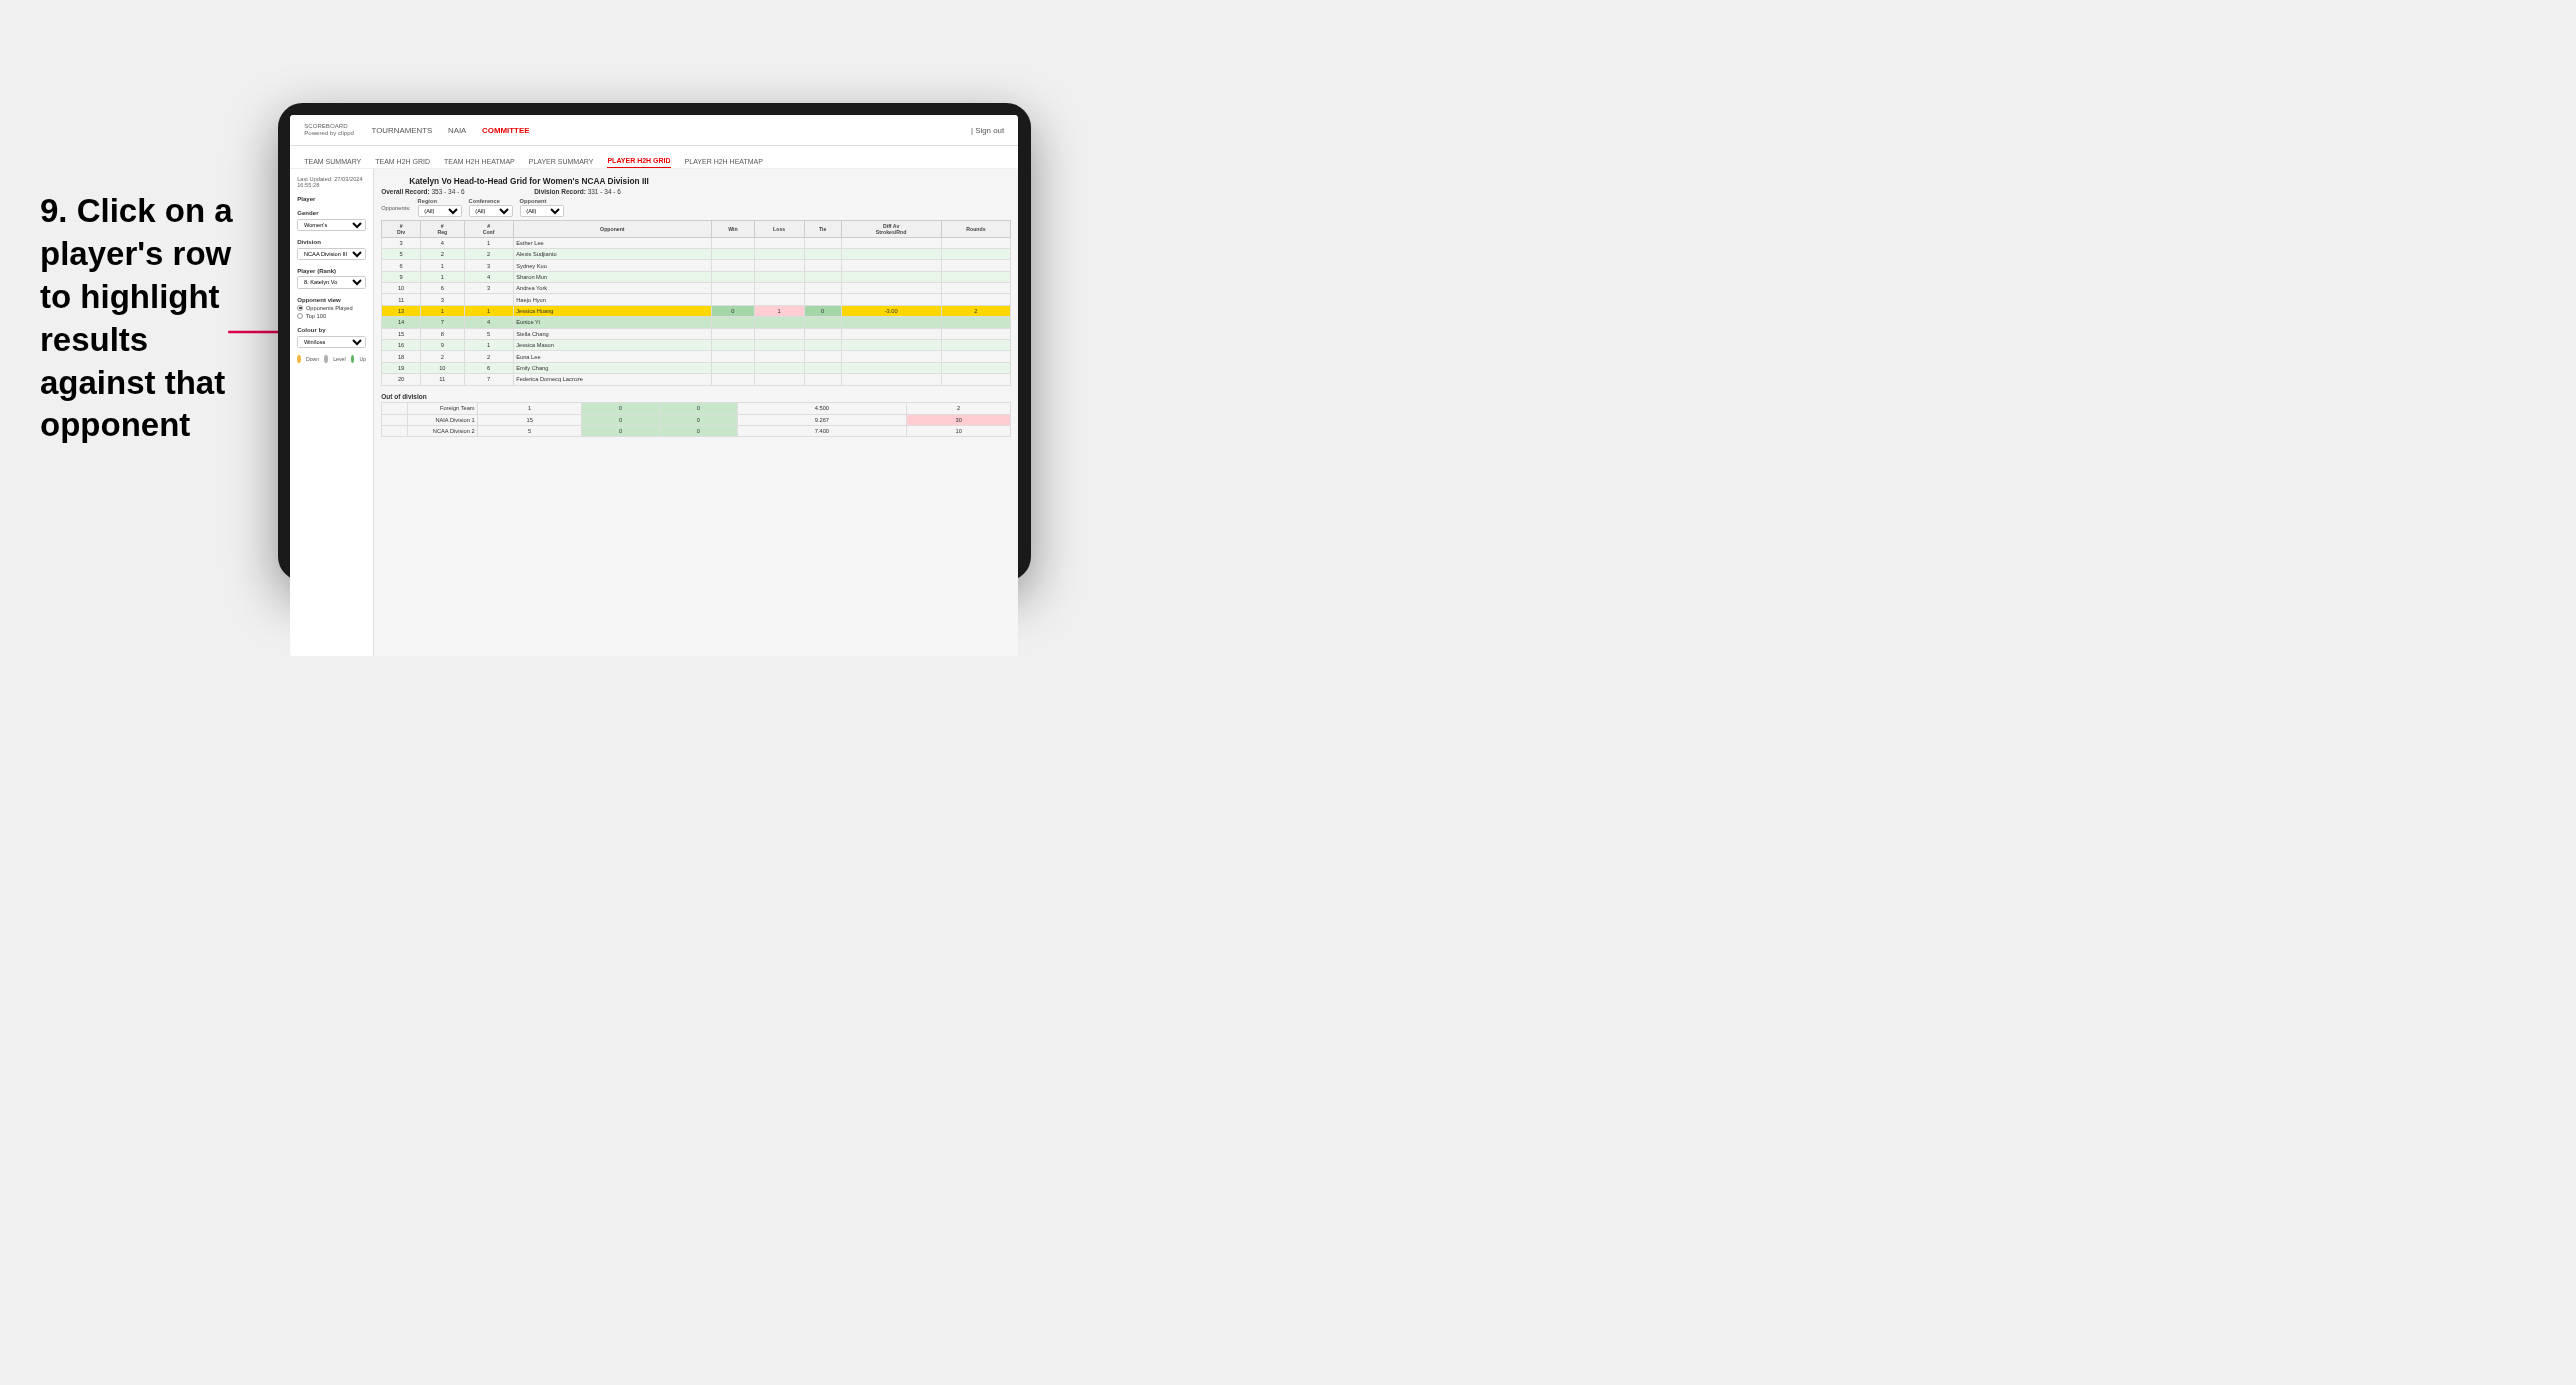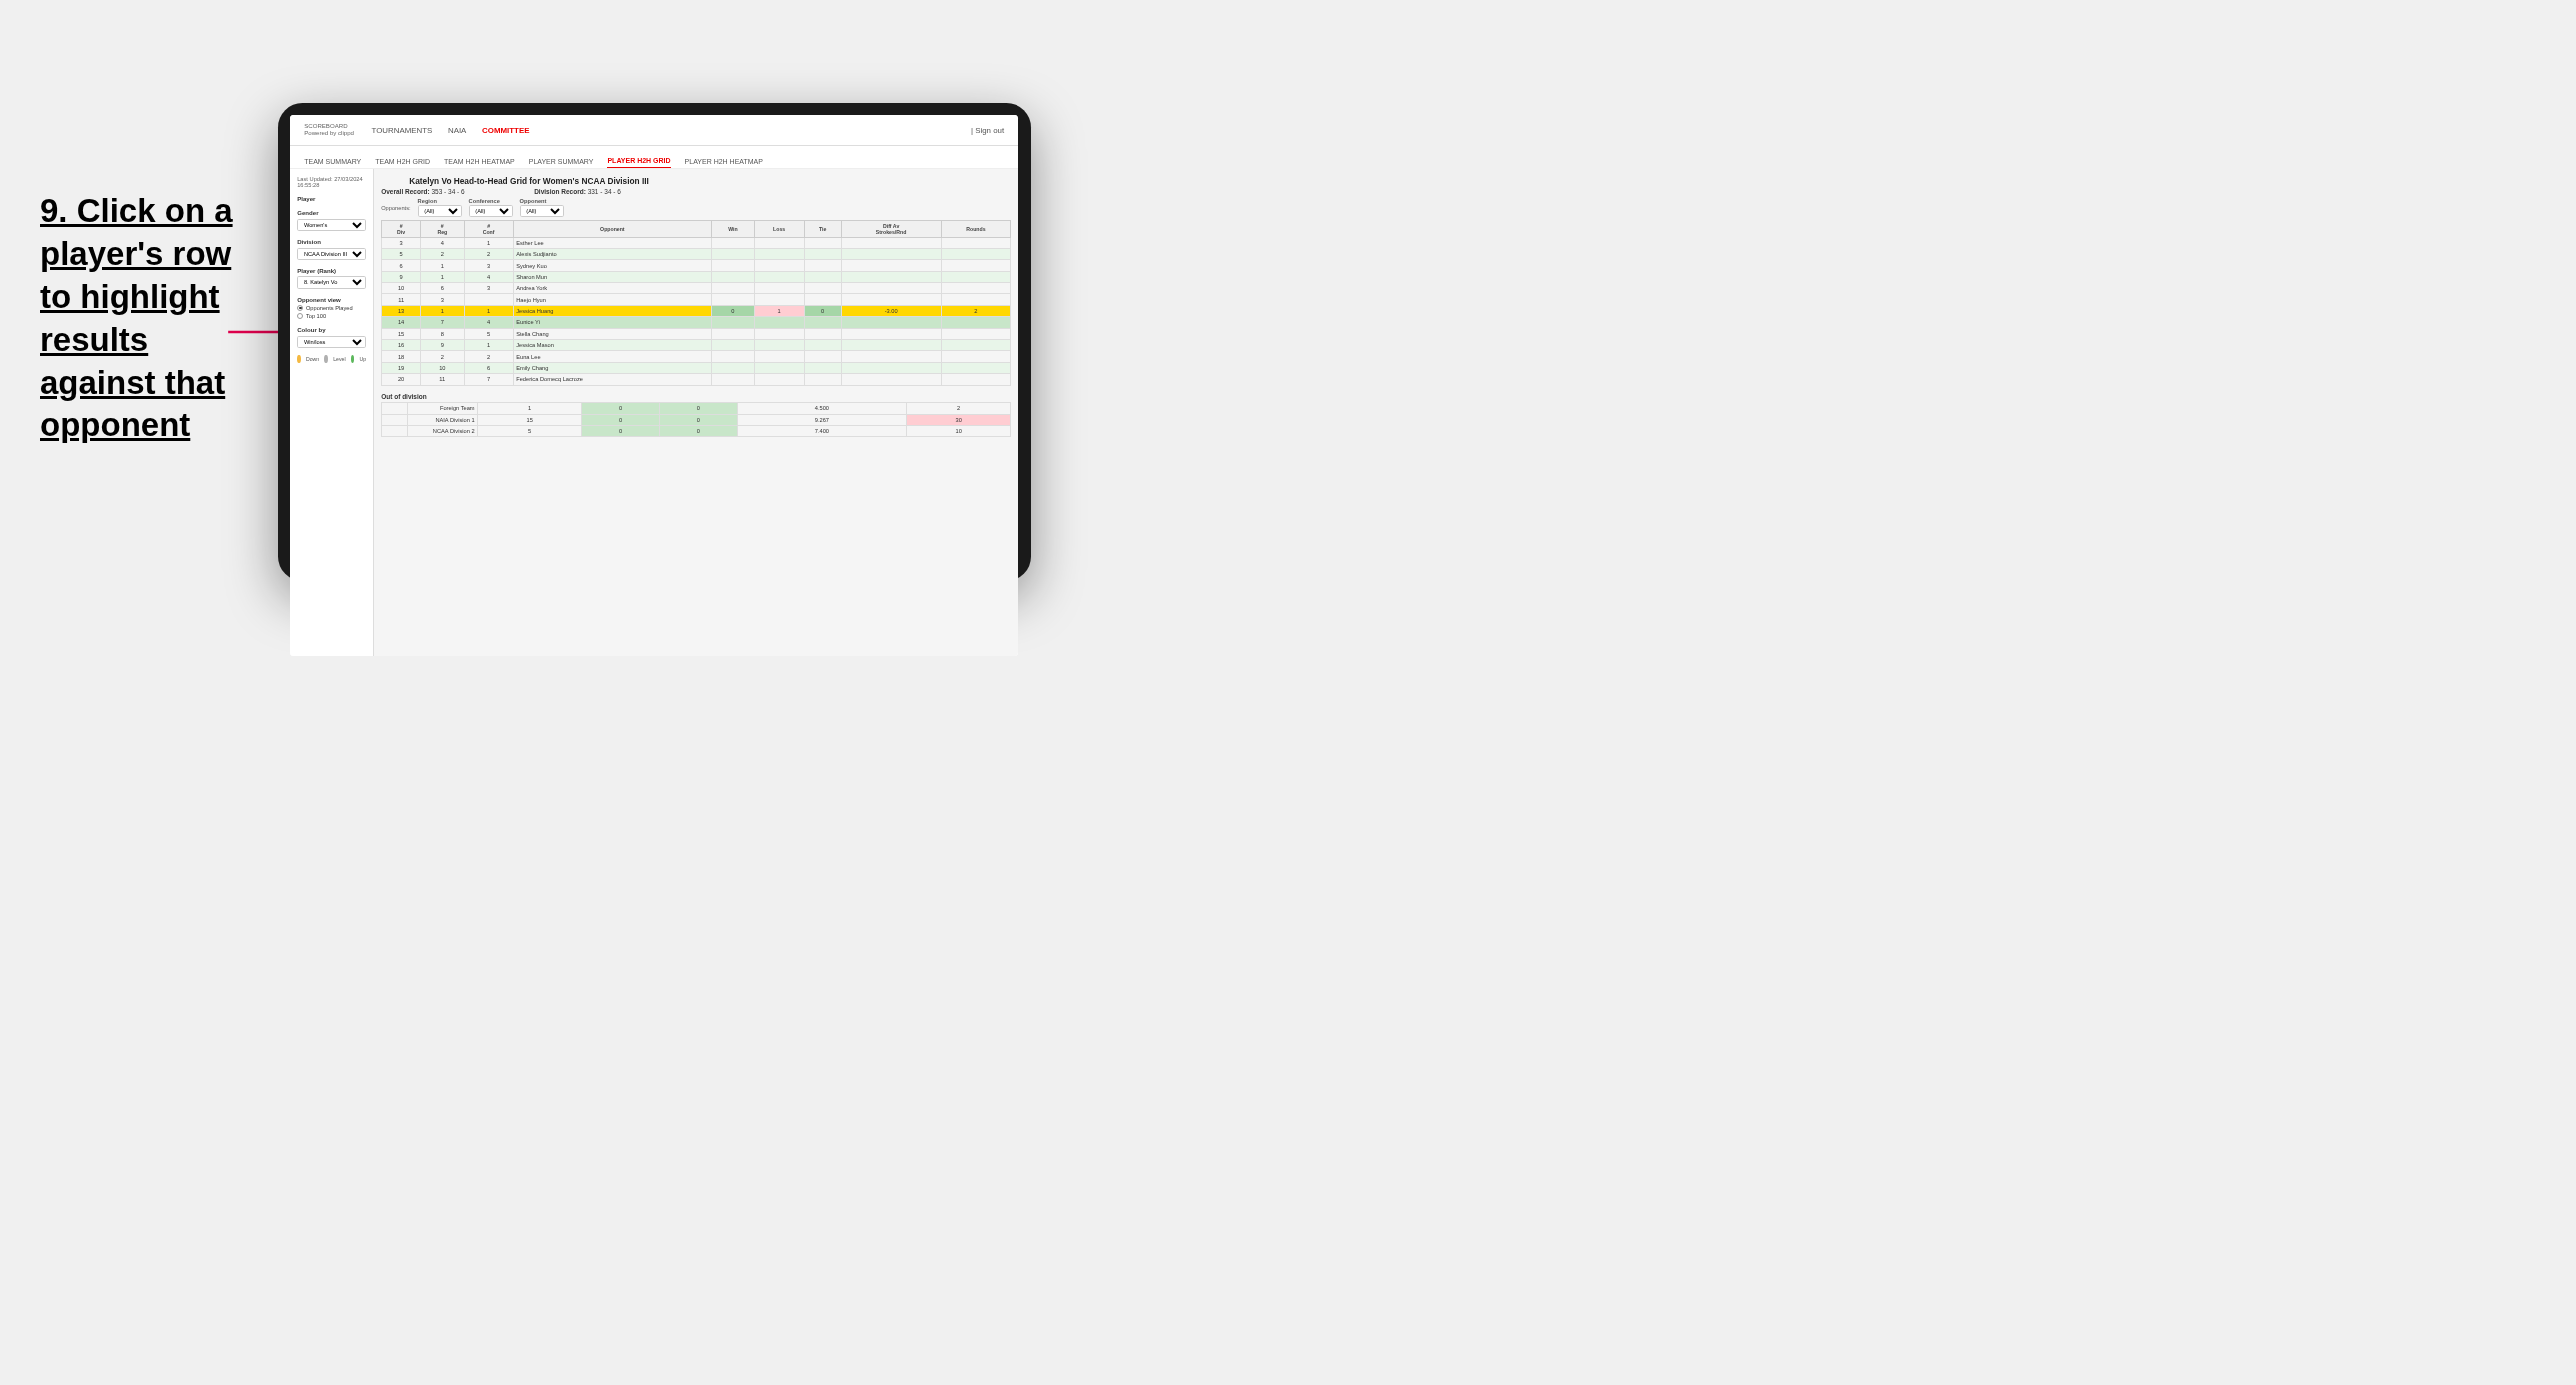--- a/index.html
+++ b/index.html
@@ -37,21 +37,20 @@
     
     .annotation {
       position: absolute;
       left: 40px;
       top: 190px;
       width: 227px;
       font-size: 33px;
       font-weight: bold;
       color: #000;
       line-height: 1.3;
-      text-decoration: underline;
     }
 
     
     .nav-bar {
       background: #fff;
       border-bottom: 0.9px solid #ddd;
       padding: 5.2px 14px;
       display: flex;
       align-items: center;
       gap: 17.5px;

